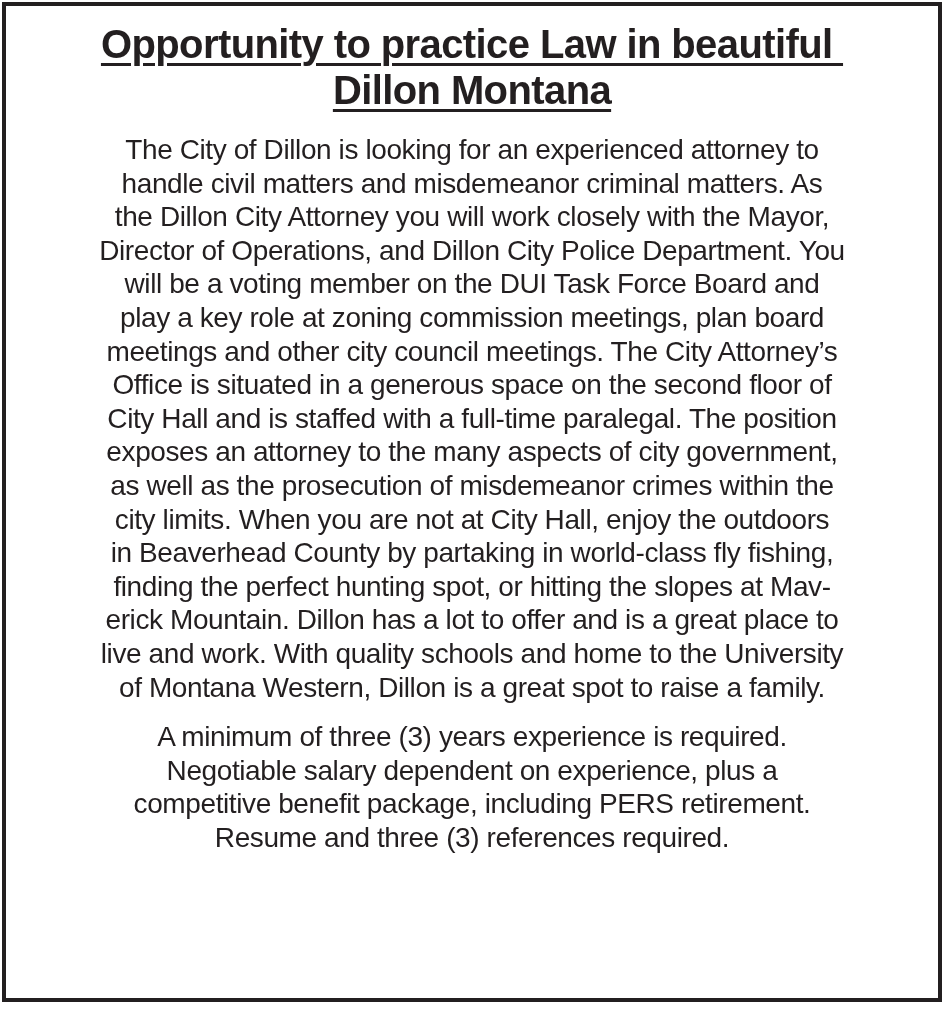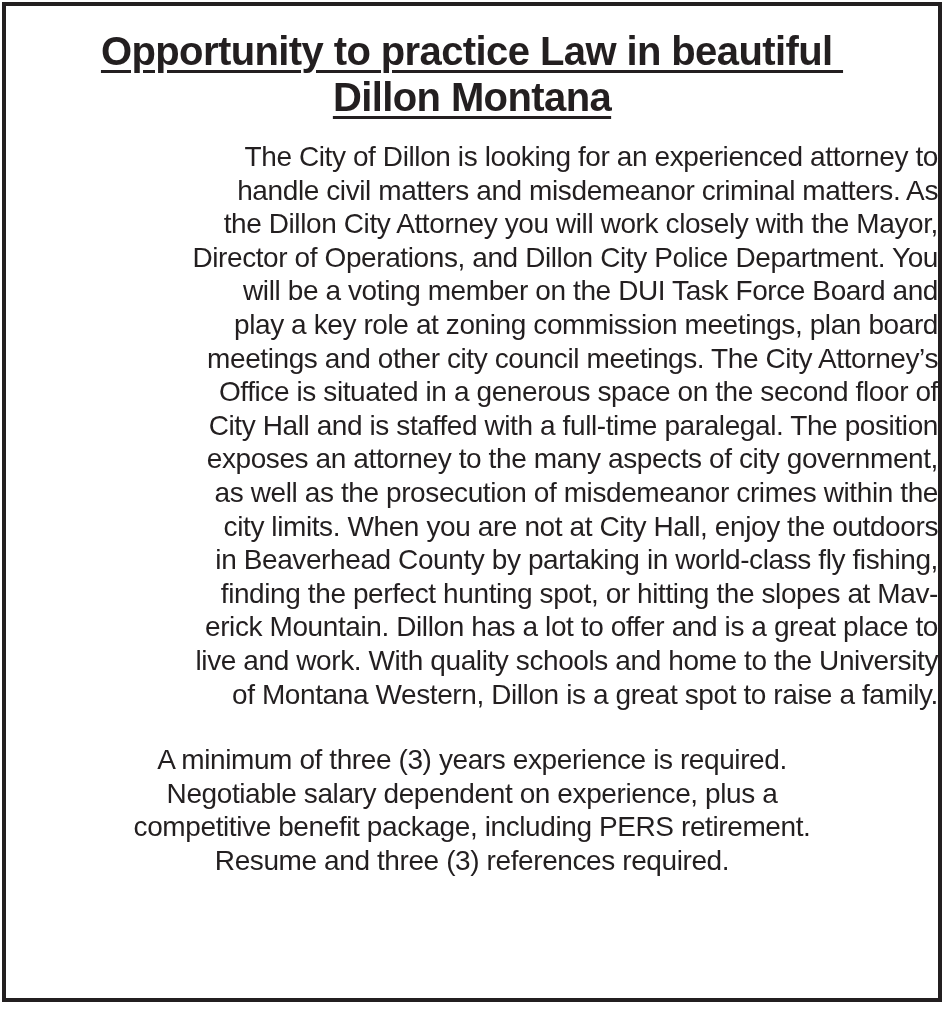--- a/index.html
+++ b/index.html
@@ -17,43 +17,43 @@
     left: 2px;
     top: 2px;
     width: 940px;
     height: 1000px;
     border: 4px solid var(--border, #231f20);
     background: var(--bg, #ffffff);
     overflow: hidden;
     text-align: center;
   }
   .ad-title {
-    margin: 12px;
+    margin: 5px;
     padding-top: 10px;
     font-size: 40px;
     font-weight: bold;
     line-height: 46px;
     letter-spacing: -0.6px;
     color: var(--ink, #231f20);
     text-decoration: underline;
     text-decoration-thickness: 3px;
     text-underline-offset: 5px;
     white-space: pre;
   }
   .ad-para {
     margin: 0;
     font-size: 28px;
     font-weight: normal;
     line-height: 33.6px;
     letter-spacing: -0.4px;
     color: var(--ink, #231f20);
     white-space: pre;
   }
-  .ad-para.intro        { margin-top: 20px; text-align: right; }
-  .ad-para.requirements { margin-top: 32px; text-align: center; }
+  .ad-para.intro        { margin-top: 20px; }
+  .ad-para.requirements { margin-top: 16px; text-align: center; }
   .ad-para.contact      { margin-top: 32px; }
 </style>
 </head>
 <body>
 
 <div class="ad-frame">
   <h1 class="ad-title">Opportunity to practice Law in beautiful 
 Dillon Montana</h1>
 
   <p class="ad-para intro">The City of Dillon is looking for an experienced attorney to

